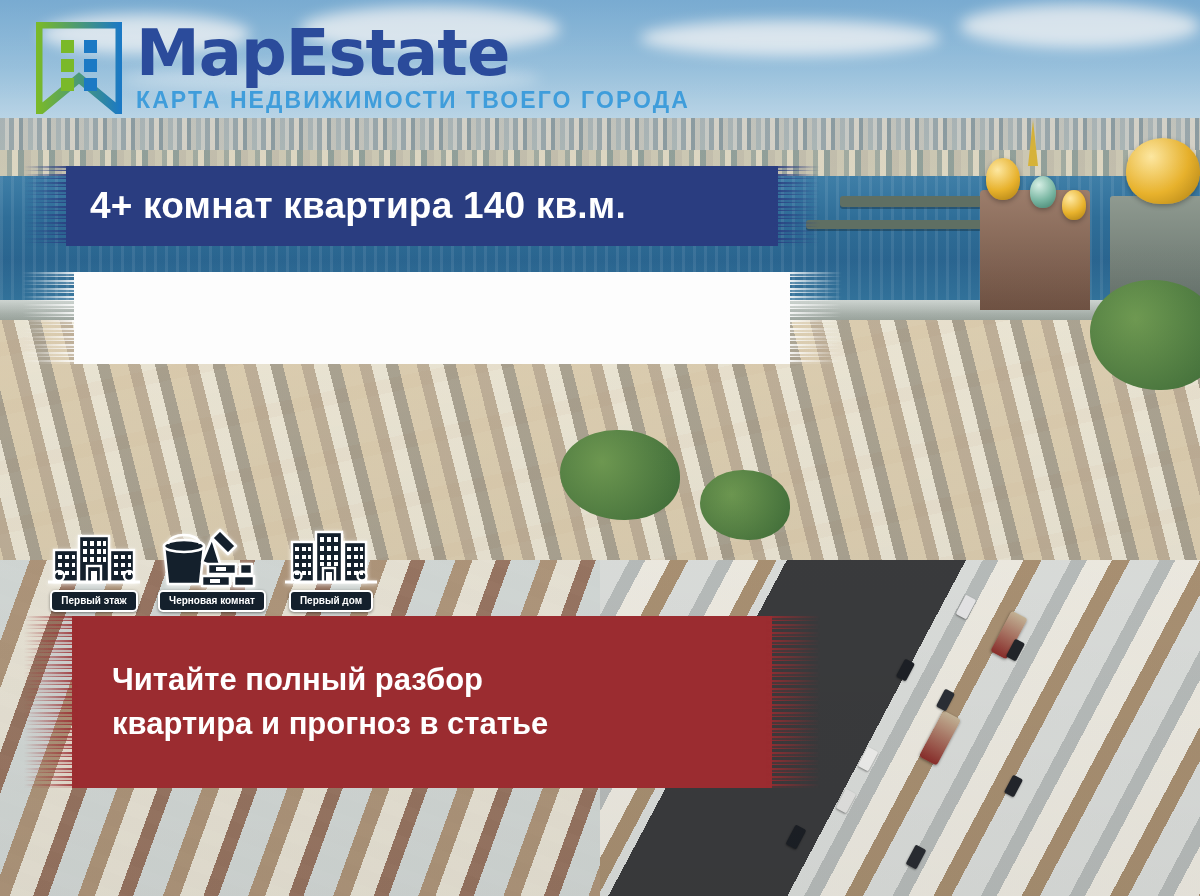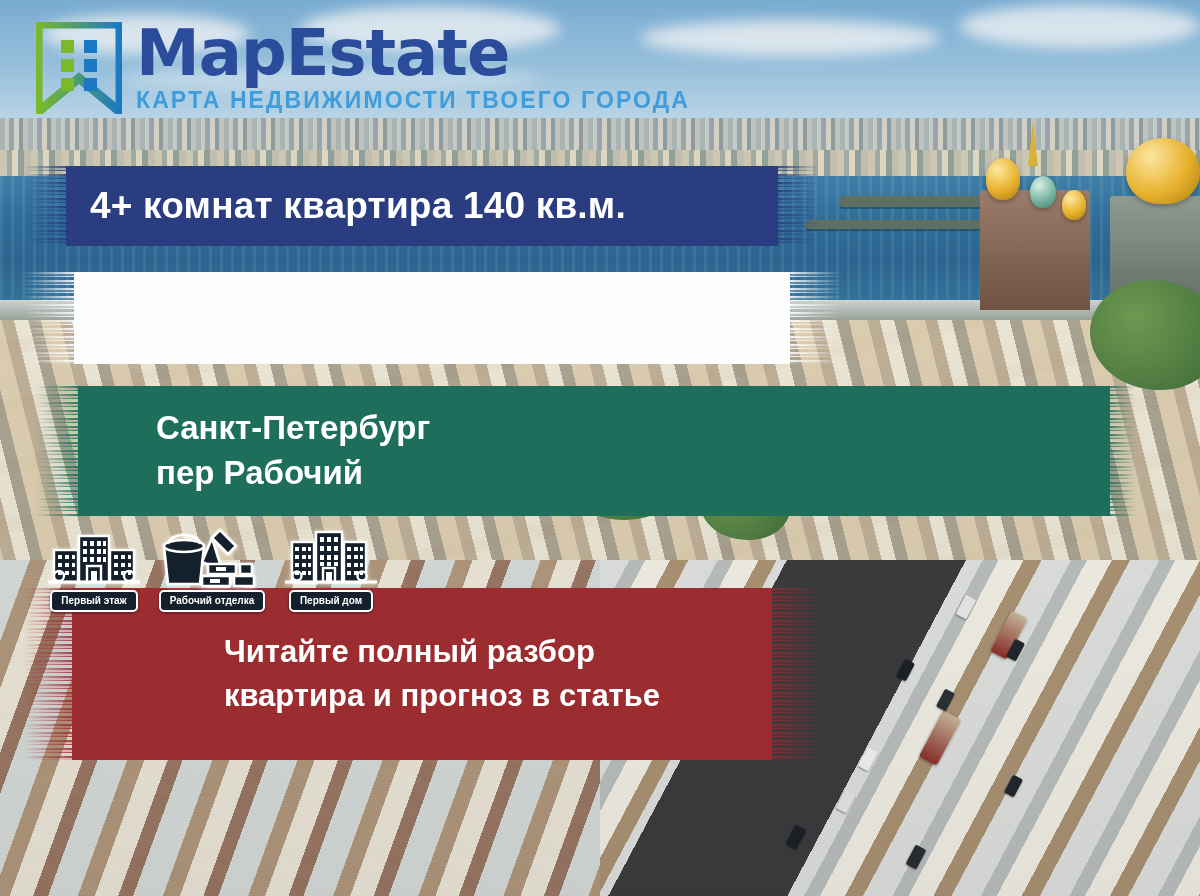--- a/index.html
+++ b/index.html
@@ -156,21 +156,21 @@
   #band-white .txt{color:#1f3a72;font-size:36px;font-weight:700;padding-left:82px;}
 
   
   #band-green{left:78px;top:386px;width:1032px;height:130px;}
   #band-green .core{position:absolute;inset:0;background:#1d6f5c;}
   #band-green .streak-l{background:linear-gradient(90deg,rgba(29,111,92,0),rgba(29,111,92,.96));}
   #band-green .streak-r{background:linear-gradient(270deg,rgba(29,111,92,0),rgba(29,111,92,.96));width:30px;right:-26px;}
   #band-green .txt{color:#ffffff;font-size:33px;font-weight:700;padding-left:78px;line-height:1.35;}
 
   
-  #band-red{left:72px;top:588px;width:700px;height:172px;justify-content:center;}
+  #band-red{left:72px;top:616px;width:700px;height:172px;}
   #band-red .core{position:absolute;inset:0;background:#9b2c30;}
   #band-red .streak-l{background:linear-gradient(90deg,rgba(155,44,48,0),rgba(155,44,48,.95));width:54px;left:-48px;}
   #band-red .streak-r{background:linear-gradient(270deg,rgba(155,44,48,0),rgba(155,44,48,.95));width:54px;right:-48px;}
   #band-red .txt{color:#ffffff;font-size:31px;font-weight:700;padding-left:40px;line-height:1.42;}
 
   
   .badges{position:absolute;left:46px;top:524px;display:flex;align-items:flex-end;gap:16px;z-index:5;}
   .badge{display:flex;flex-direction:column;align-items:center;}
   .badge-icon{filter:drop-shadow(0 1px 2px rgba(255,255,255,.75));}
   .badge-label{
@@ -266,31 +266,20 @@
   </div>
 
   <div class="banner" id="band-white">
     <div class="brush">
       <div class="core"></div>
         <div class="streak-l"></div>
         <div class="streak-r"></div>
     </div>
   </div>
 
-  <div class="banner" id="band-green">
-    <div class="brush">
-      <div class="core"></div>
-        <div class="streak-l"></div>
-        <div class="streak-r"></div>
-    </div>
-    <div class="txt">
-      <div>Санкт-Петербург</div>
-      <div>пер Рабочий</div>
-    </div>
-  </div>
 
   <div class="badges">
 
     <div class="badge">
       <svg class="badge-icon" width="96" height="62" viewBox="0 0 96 62">
         <g stroke="#ffffff" stroke-width="2.4" fill="#14202c">
           <rect x="33" y="4" width="30" height="46"></rect>
           <rect x="8" y="18" width="24" height="32"></rect>
           <rect x="64" y="18" width="24" height="32"></rect>
           <rect x="41" y="34" width="14" height="16"></rect>
@@ -346,21 +335,21 @@
           <rect x="50" y="40" width="28" height="10"></rect>
           <rect x="82" y="40" width="12" height="10"></rect>
           <rect x="44" y="52" width="28" height="10"></rect>
           <rect x="76" y="52" width="20" height="10"></rect>
         </g>
         <g fill="#ffffff">
           <rect x="58" y="43" width="10" height="4"></rect>
           <rect x="52" y="55" width="10" height="4"></rect>
         </g>
       </svg>
-      <div class="badge-label">Рабочий отделка</div>
+      <div class="badge-label">Черновая комнат</div>
     </div>
 
     <div class="badge">
       <svg class="badge-icon" width="98" height="66" viewBox="0 0 98 66">
         <g stroke="#ffffff" stroke-width="2.4" fill="#14202c">
           <rect x="34" y="4" width="26" height="50"></rect>
           <rect x="10" y="14" width="22" height="40"></rect>
           <rect x="62" y="14" width="22" height="40"></rect>
           <rect x="41" y="40" width="12" height="14"></rect>
           <path d="M3 54 H95" stroke-width="3"></path>

